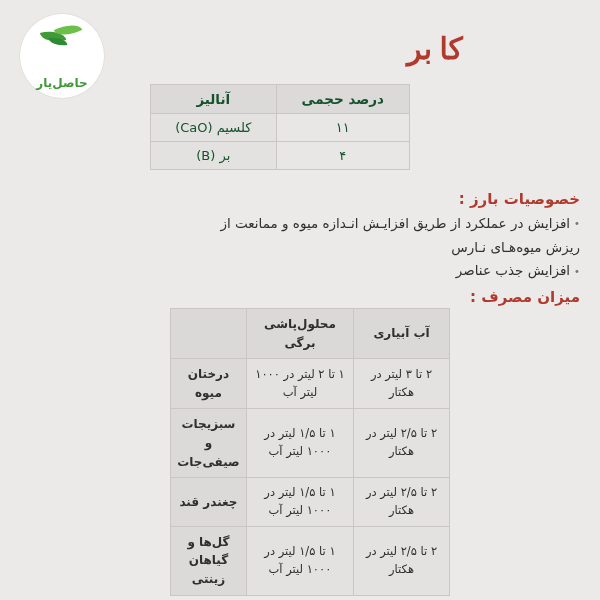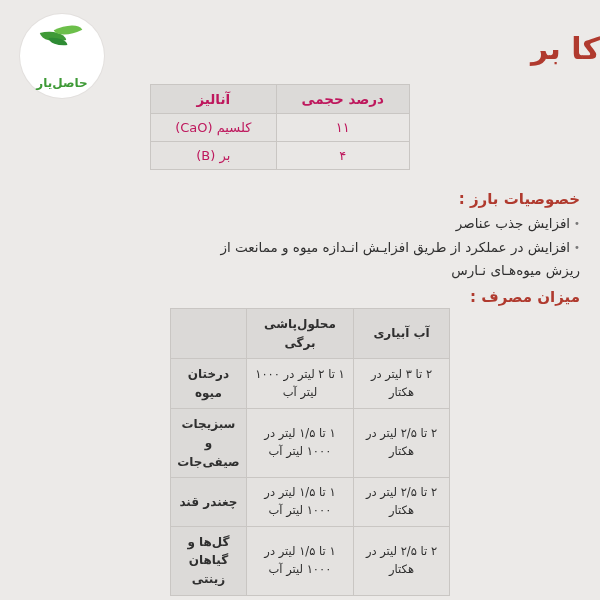--- a/index.html
+++ b/index.html
@@ -67,21 +67,23 @@
     font-weight: bold;
     direction: rtl;
   }
 
   
   .title-wrap {
     position: absolute;
     top: 32px;
     right: 0;
     width: 330px;
-    direction: rtl;
+    text-align: center;
+    direction: rtl;
+    font-family: Liberation Serif, serif;
   }
   .title-main {
     font-size: 30px;
     font-weight: bold;
     color: #b03a2e;
     line-height: 1.1;
   }
   .title-sub {
     font-size: 13px;
     color: #b03a2e;
@@ -98,21 +100,21 @@
     right: 190px;
     width: 260px;
     direction: rtl;
   }
   .analysis-table th,
   .analysis-table td {
     border: 1px solid #c9c6c3;
     padding: 6px 10px;
     text-align: center;
     font-size: 13px;
-    color: #be185d;
+    color: #14532d;
     background: #e4e2e0;
   }
   .analysis-table th {
     background: #dcdad8;
     font-weight: bold;
     font-size: 13.5px;
   }
   .analysis-table td.val {
     background: #e9e7e5;
   }
@@ -222,24 +224,24 @@
       <tr>
         <td class="val">۴</td>
         <td>بر (B)</td>
       </tr>
     </tbody>
   </table>
 
   <div class="section-head" id="features-head">خصوصیات بارز :</div>
   <div class="features">
     <span class="feature-item">
-      <span class="bullet">•</span><span>افزایش جذب عناصر</span>
+      <span class="bullet">•</span><span>افزایش در عملکرد از طریق افزایـش انـدازه میوه و ممانعت از ریزش میوه‌هـای نـارس</span>
     </span>
     <span class="feature-item">
-      <span class="bullet">•</span><span>افزایش در عملکرد از طریق افزایـش انـدازه میوه و ممانعت از ریزش میوه‌هـای نـارس</span>
+      <span class="bullet">•</span><span>افزایش جذب عناصر</span>
     </span>
   </div>
 
   <div class="section-head" id="usage-head">میزان مصرف :</div>
   <table class="usage-table">
     <thead>
       <tr>
         <th>آب آبیاری</th>
         <th>محلول‌پاشی برگی</th>
         <th></th>

